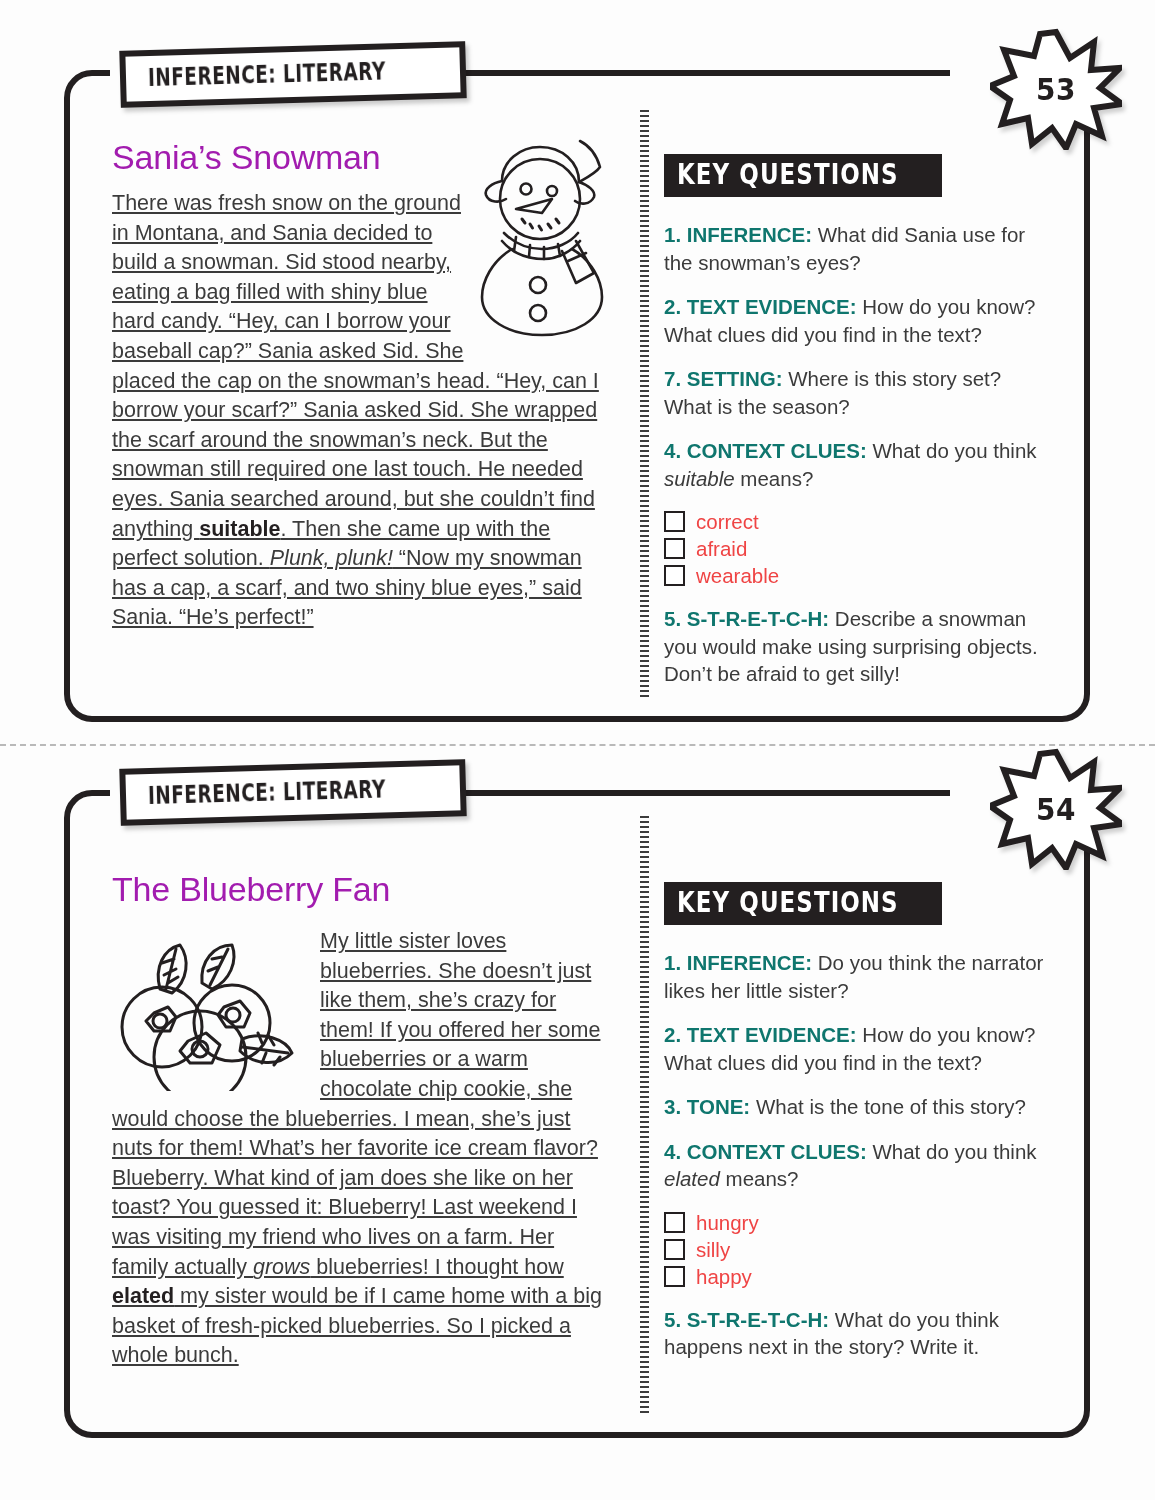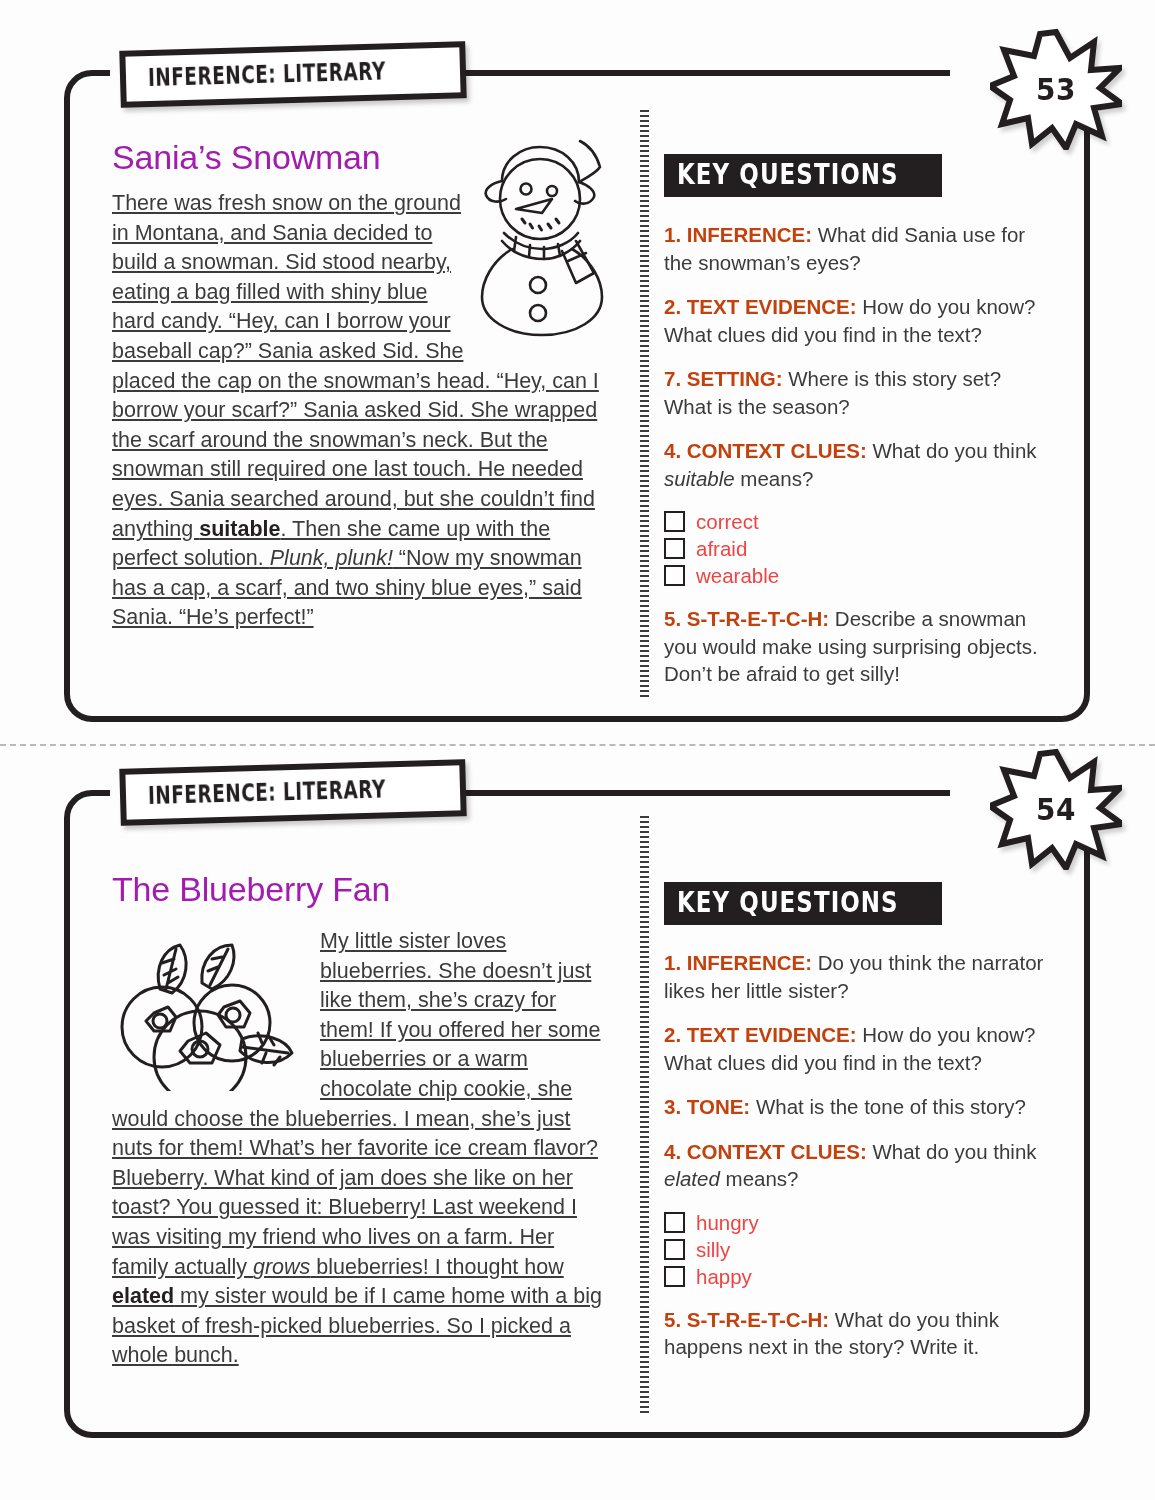--- a/index.html
+++ b/index.html
@@ -178,21 +178,21 @@
     transform: scaleX(0.88);
     transform-origin: left center;
     white-space: nowrap;
   }
   .q {
     font-size: 20.5px;
     line-height: 27.5px;
     color: #3b3b3b;
     margin: 0 0 17px 0;
   }
-  .q b { color: #c2410c; font-weight: bold; }
+  .q b { color: #0f766e; font-weight: bold; }
   .q i { font-style: italic; }
 
   .choices { margin: 0 0 17px 0; }
   .choice {
     display: flex;
     align-items: center;
     margin-bottom: 2px;
   }
   .box {
     width: 17px;

